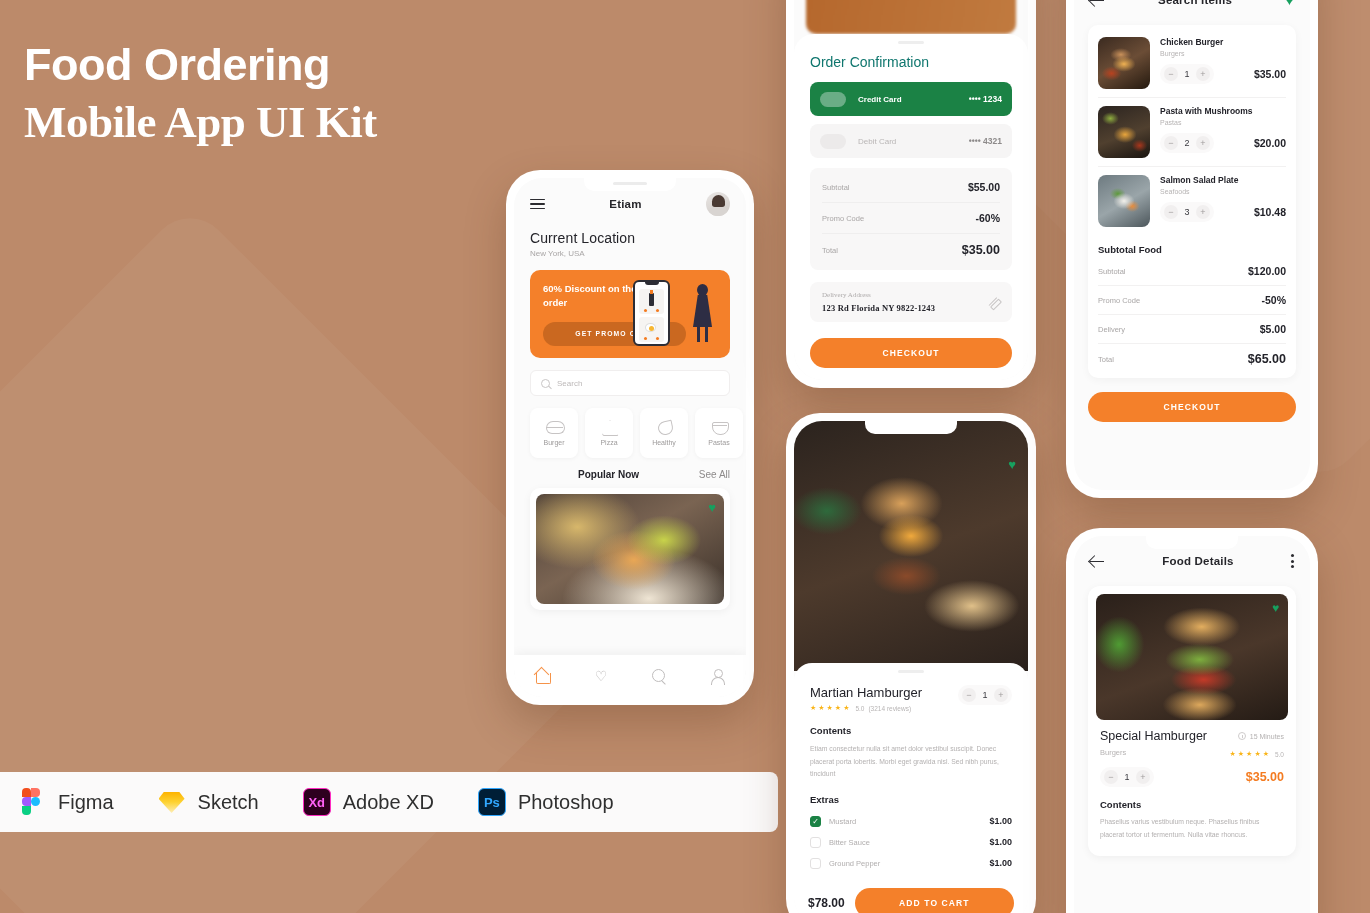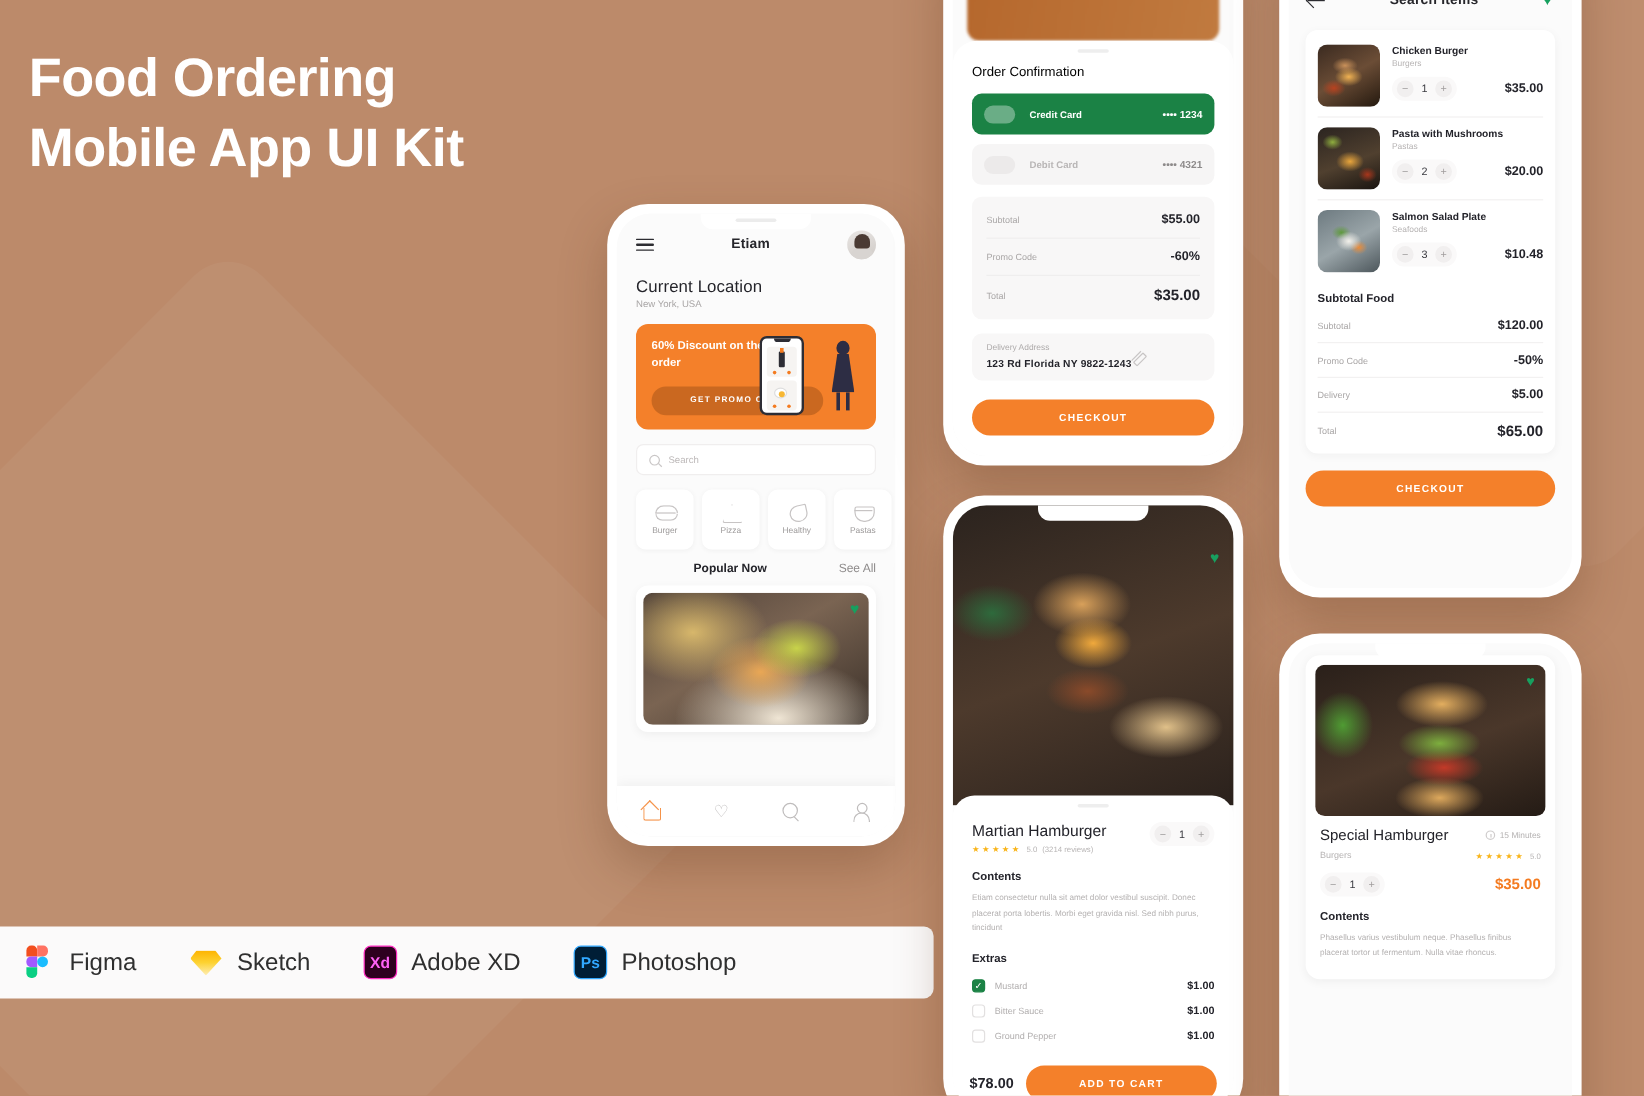--- a/index.html
+++ b/index.html
@@ -19,21 +19,21 @@
   }
   .bg-d1{ left:-120px; top:330px; width:620px; height:620px; border-radius:40px; }
   .bg-d2{ left:1010px; top:-260px; width:620px; height:620px; border-radius:40px; background:rgba(255,255,255,0.03)!important;}
 
   
   .headline{
     position:absolute; left:24px; top:36px; width:620px;
     color:#fff; font-size:45px; line-height:1.28; font-weight:bold;
     letter-spacing:-0.5px;
   }
-  .headline .l2{ display:block; }
+  .headline .l2{ display:block;font-family:Liberation Serif, serif; }
 
   
   .softbar{
     position:absolute; left:0; top:772px; width:778px; height:60px;
     background:#fbfafa; border-radius:0 8px 8px 0;
     display:flex; align-items:center; gap:44px; padding-left:18px;
   }
   .soft{ display:flex; align-items:center; gap:12px; }
   .soft .slabel{ font-size:20px; color:#2f2f2f; }
   .logo{ width:28px; height:28px; position:relative; flex:0 0 auto; }
@@ -177,40 +177,40 @@
   .ti-search:after{content:"";position:absolute;right:1px;bottom:1px;width:5px;height:1.4px;background:#b4b1b1;transform:rotate(45deg);}
   .ti-user:before{content:"";position:absolute;left:5px;top:1px;width:7px;height:7px;border:1.4px solid #b4b1b1;border-radius:50%;}
   .ti-user:after{content:"";position:absolute;left:2px;top:9px;width:12px;height:7px;border:1.4px solid #b4b1b1;border-bottom:none;border-radius:7px 7px 0 0;}
 
   
   #p2{ left:786px; top:-62px; width:250px; height:450px; }
   .blurbanner{ position:absolute;left:12px;top:10px;right:12px;height:78px;border-radius:10px;
     background:linear-gradient(100deg,#b5672c,#c07a3f); filter:blur(1.5px); overflow:hidden;}
   .sheet{ position:absolute;left:0;right:0;bottom:0;top:88px;background:#fff;border-radius:20px 20px 28px 28px;}
   .grab{ width:26px;height:3px;background:#eee;border-radius:2px;margin:7px auto 0 auto;}
-  .oc-title{ padding:10px 16px 0 16px; font-size:11px; color:#000000; }
+  .oc-title{ padding:10px 16px 0 16px; font-size:14px; color:#0f766e; }
   .pay{ margin:12px 16px 0 16px; height:34px; border-radius:8px; display:flex; align-items:center; padding:0 10px; }
   .pay.sel{ background:#1b8245; }
   .pay.un{ background:#f6f5f5; }
   .paysw{ width:26px;height:15px;border-radius:8px;background:rgba(255,255,255,.35);}
   .pay.un .paysw{ background:#eceaea;}
   .payname{ font-size:8px;font-weight:bold;margin-left:12px;flex:1;}
   .pay.sel .payname{ color:#fff; }
-  .pay.un .payname{ color:#b9b6b6; font-weight:bold;}
+  .pay.un .payname{ color:#b9b6b6; font-weight:normal;}
   .paynum{ font-size:8.5px;font-weight:bold;}
   .pay.sel .paynum{color:#fff;} .pay.un .paynum{color:#8d8a8a;}
   .summary{ margin:10px 16px 0 16px; background:#f8f7f7; border-radius:8px; padding:4px 12px;}
   .srow{ display:flex;justify-content:space-between;align-items:center;padding:9px 0;
     border-bottom:1px solid #efeeee;}
   .srow:last-child{border-bottom:none;}
   .srow .k{ font-size:7.5px; color:#a9a6a6;}
   .srow .v{ font-size:10.5px; font-weight:bold; color:#23232a;}
   .srow .v.big{ font-size:12.5px; }
   .addr{ margin:12px 16px 0 16px;background:#f8f7f7;border-radius:8px;padding:9px 12px;
-    display:flex;align-items:center;justify-content:flex-start;}
+    display:flex;align-items:center;justify-content:space-between;font-family:Liberation Serif, serif;}
   .addr .k{font-size:7px;color:#aeabab;}
   .addr .v{font-size:8.5px;font-weight:bold;color:#23232a;margin-top:4px;letter-spacing:.2px;}
   .pencil{ width:11px;height:11px;position:relative;}
   .pencil:before{content:"";position:absolute;left:0;top:8px;width:11px;height:1px;background:#c8c5c5;transform:rotate(-45deg);transform-origin:left;}
   .pencil:after{content:"";position:absolute;left:1px;top:5px;width:10px;height:3px;border:1px solid #c8c5c5;border-radius:1px;transform:rotate(-45deg);}
 
   
   #p3{ left:786px; top:413px; width:250px; height:520px; }
   .heroimg{ position:absolute;left:0;top:0;right:0;height:250px;
     background:
@@ -616,20 +616,29 @@
       </div>
     </div>
 
     <div class="btn-orange" style="margin:14px 14px 0 14px;">CHECKOUT</div>
   </div>
 </div>
 
 <div class="phone" id="p5">
   <div class="pscreen">
     <div class="notch"></div>
+    <div class="appbar" style="padding-top:18px;">
+      <span class="backarrow"></span>
+      <span class="title">Food Details</span>
+      <span class="kebab">
+          <b></b>
+          <b></b>
+          <b></b>
+        </span>
+    </div>
 
     <div class="fd-card">
       <div class="fd-img">
         <span class="hh">♥</span>
       </div>
       <div class="fd-row1">
         <span class="fd-name">Special Hamburger</span>
         <span class="fd-time">
           <span class="clockic"></span>
           <span>15 Minutes</span>

